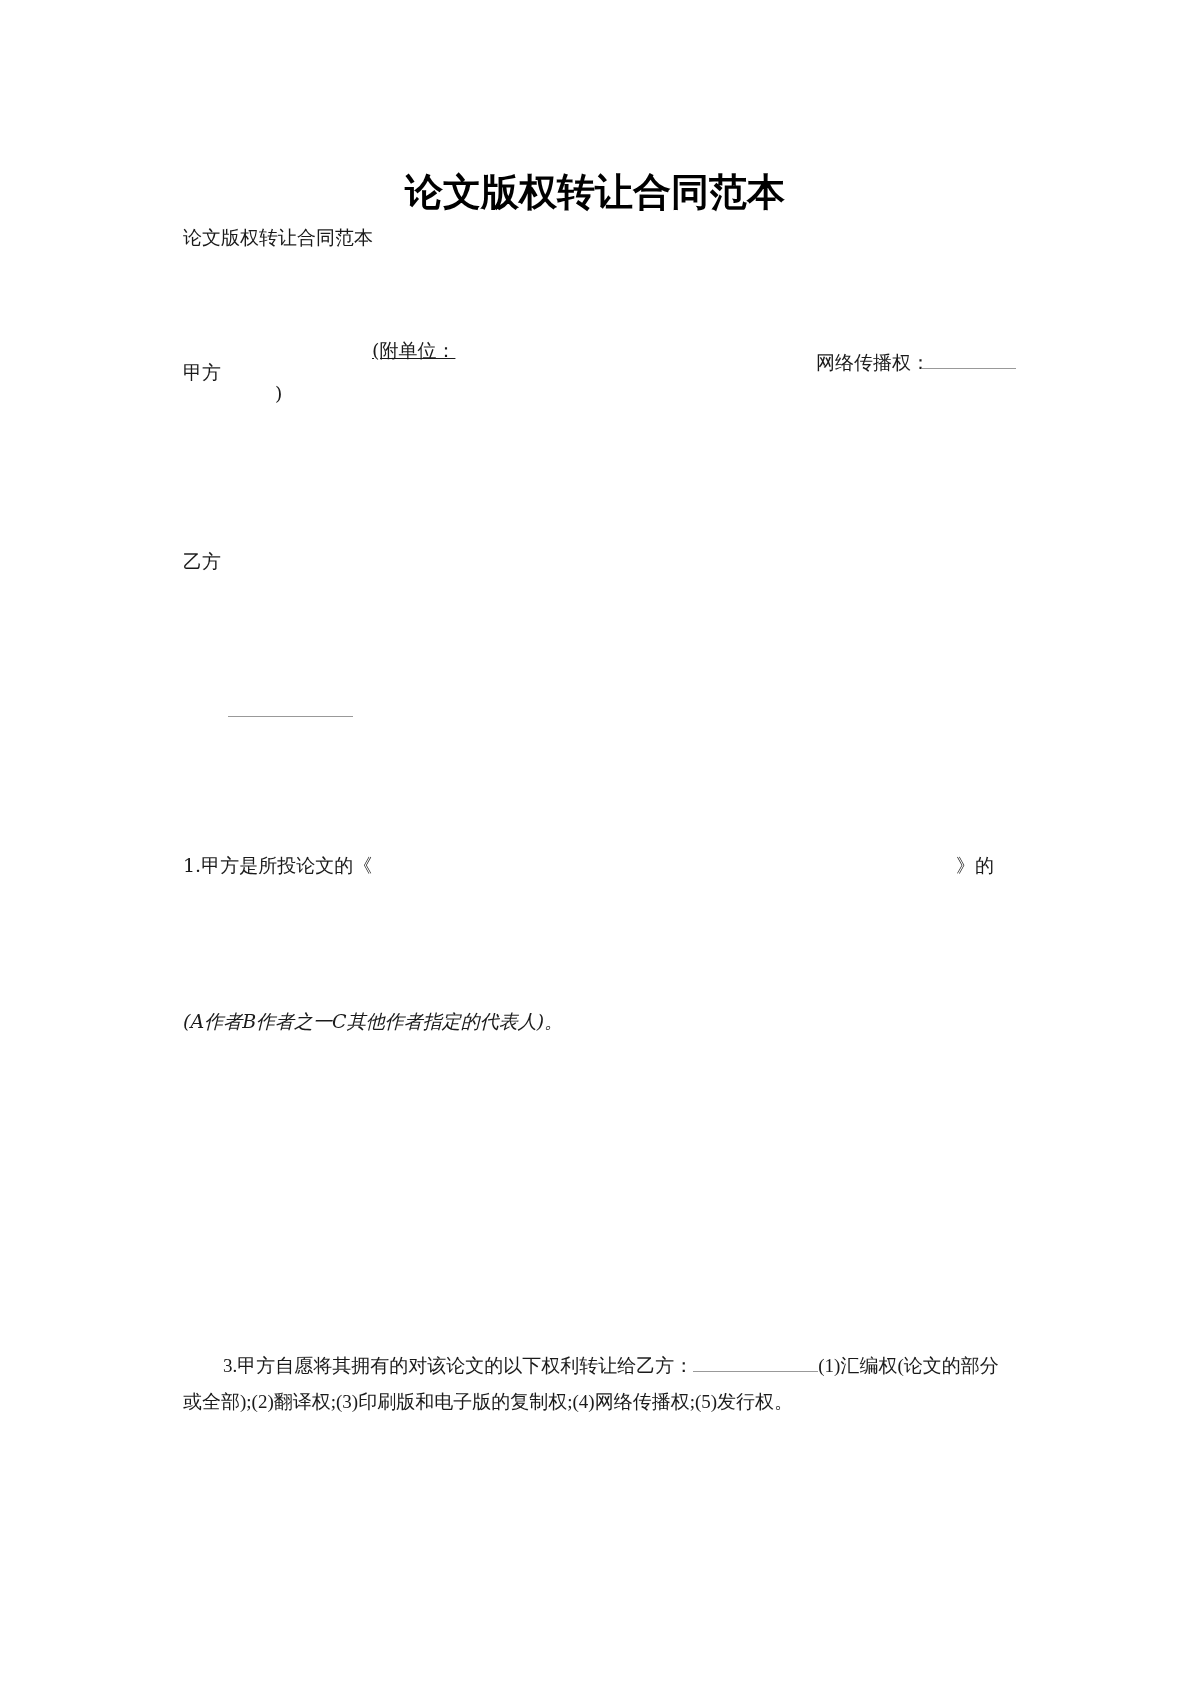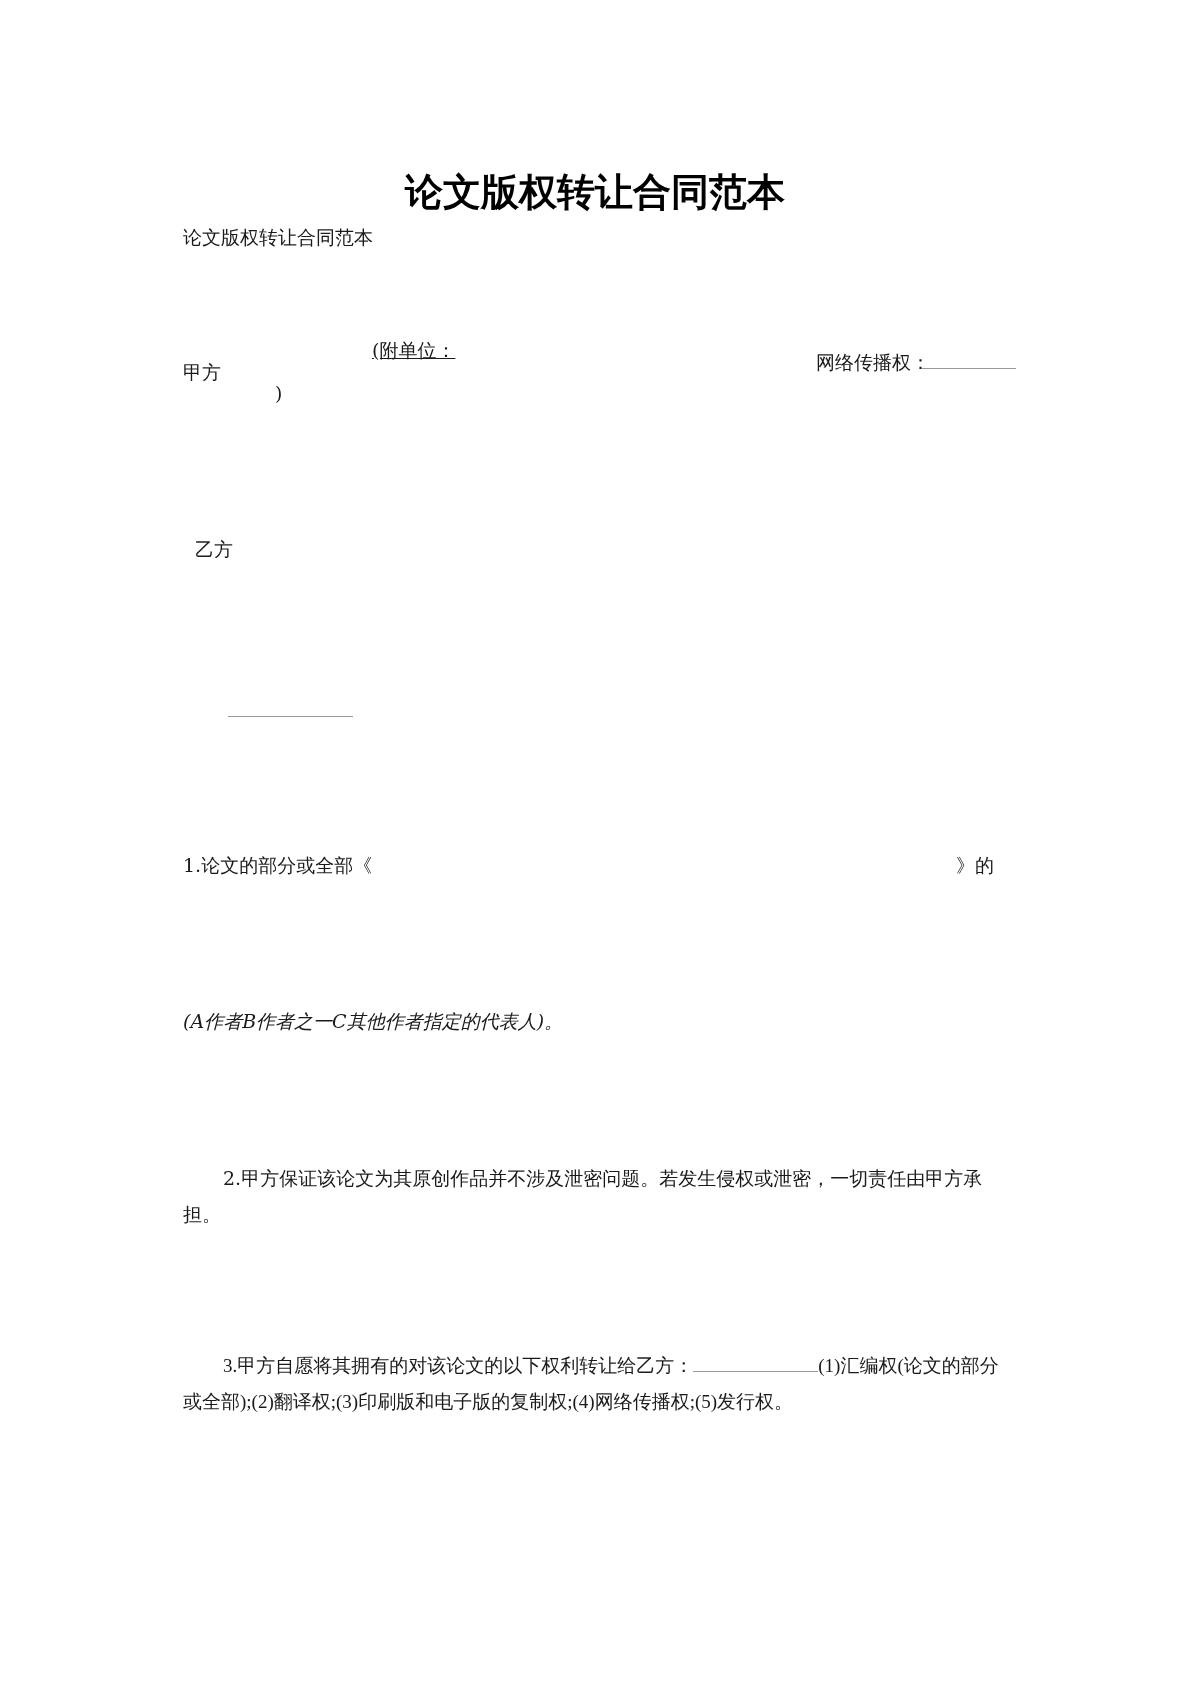--- a/index.html
+++ b/index.html
@@ -25,34 +25,31 @@
   <div class="abs" style="left:183px; top:225px;">论文版权转让合同范本</div>
 
   <div class="abs" style="left:183px; top:360px;">甲方</div>
   <div class="abs" style="left:372px; top:338px;text-decoration:underline;">(附单位：</div>
   <div class="abs" style="left:816px; top:350px;">网络传播权：</div>
   <div class="abs" style="left:922px; top:350px;">
     <span class="blank" style="width:94px;"></span>
   </div>
   <div class="abs" style="left:275px; top:381px;">)</div>
 
-  <div class="abs" style="left:183px; top:537px;margin-left:12px;">乙方</div>
+  <div class="abs" style="left:183px; top:549px;">乙方</div>
 
   <div class="abs" style="left:224px; top:698px;">
     <span class="blank" style="width:125px; margin-left:4px;"></span>
   </div>
 
   <div class="abs" style="left:183px; top:853px;">
-    <span>1.</span><span>论文的部分或全部《</span>
+    <span>1.</span><span>甲方是所投论文的《</span>
   </div>
   <div class="abs" style="left:956px; top:853px;">》的</div>
 
   <div class="abs" style="left:183px; top:1009px;font-style:italic;">(A作者B作者之一C其他作者指定的代表人)。</div>
 
-  <div class="para indent" style="top:1160px;">
-    <span>2.</span><span>甲方保证该论文为其原创作品并不涉及泄密问题。若发生侵权或泄密，一切责任由甲方承担。</span>
-  </div>
 
   <div class="para indent" style="top:1348px;font-family:Liberation Serif, serif;">
     <span>3.</span><span>甲方自愿将其拥有的对该论文的以下权利转让给乙方：</span><span class="blank" style="width:125px;"></span><span>(1)汇编权(论文的部分或全部);(2)翻译权;(3)印刷版和电子版的复制权;(4)网络传播权;(5)发行权。</span>
   </div>
 
 </div>
 
 </body></html>

